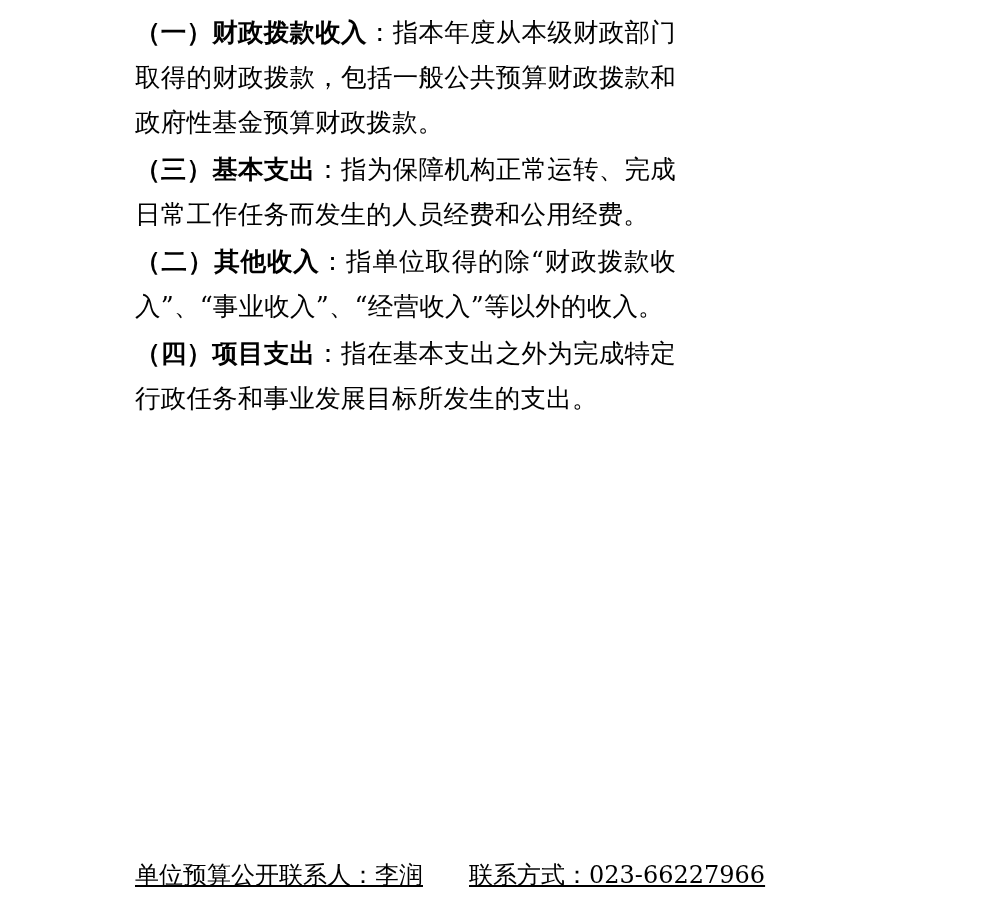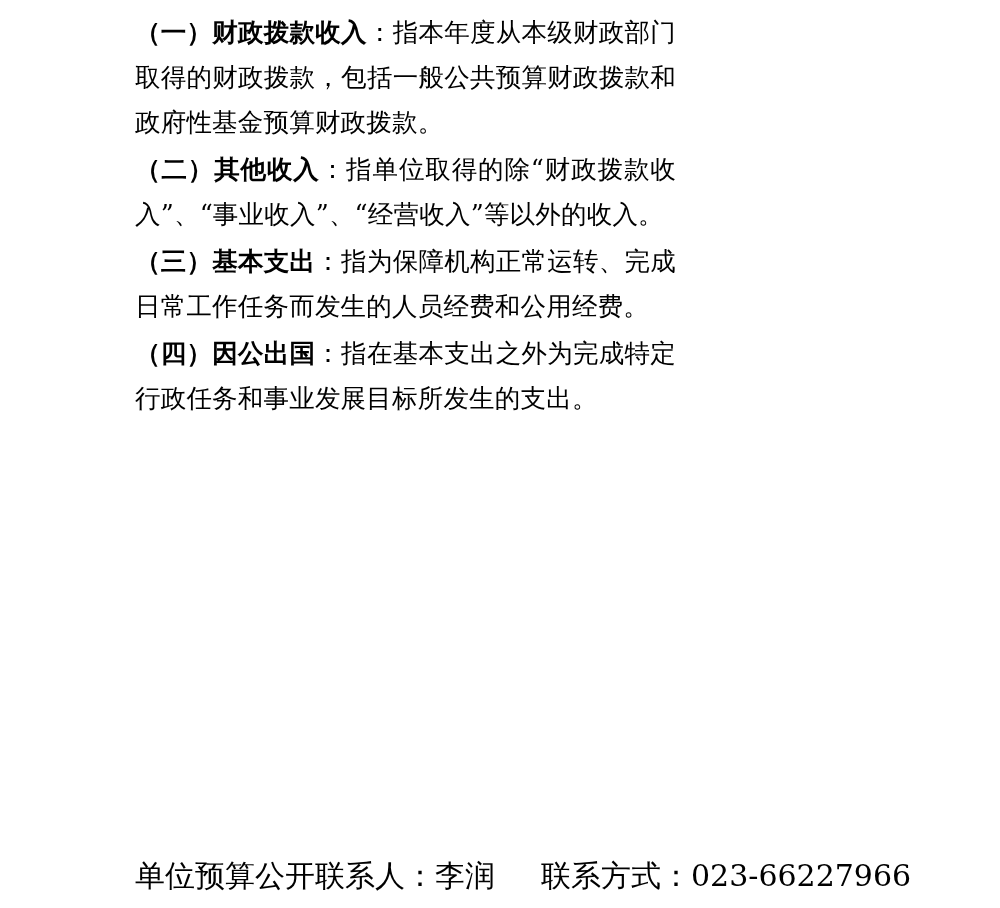--- a/index.html
+++ b/index.html
@@ -32,48 +32,49 @@
   }
   .para .lead {
     font-weight: bold;
     font-family: "DejaVu Serif", "Liberation Serif", serif;
   }
   .footer-line {
     position: absolute;
     left: 135px;
     right: 120px;
     bottom: 10px;
-    font-size: 30px;
+    font-size: 24px;
     line-height: 45px;
     white-space: nowrap;
+    text-decoration: underline;
   }
   .footer-line .gap {
     display: inline-block;
     width: 46px;
   }
 </style>
 </head>
 <body>
 
 <div class="page">
 
   <p class="para">
     <span class="lead">（一）财政拨款收入</span><span>：指本年度从本级财政部门取得的财政拨款，包括一般公共预算财政拨款和政府性基金预算财政拨款。</span>
   </p>
 
   <p class="para">
+    <span class="lead">（三）基本支出</span><span>：指为保障机构正常运转、完成日常工作任务而发生的人员经费和公用经费。</span>
+  </p>
+
+  <p class="para">
     <span class="lead">（二）其他收入</span><span>：指单位取得的除“财政拨款收入”、“事业收入”、“经营收入”等以外的收入。</span>
   </p>
 
   <p class="para">
-    <span class="lead">（三）基本支出</span><span>：指为保障机构正常运转、完成日常工作任务而发生的人员经费和公用经费。</span>
-  </p>
-
-  <p class="para">
-    <span class="lead">（四）因公出国</span><span>：指在基本支出之外为完成特定行政任务和事业发展目标所发生的支出。</span>
+    <span class="lead">（四）项目支出</span><span>：指在基本支出之外为完成特定行政任务和事业发展目标所发生的支出。</span>
   </p>
 
 
   <div class="footer-line">
     <span>单位预算公开联系人：李润</span><span class="gap"></span><span>联系方式：023-66227966</span>
   </div>
 
 </div>
 
 </body></html>

